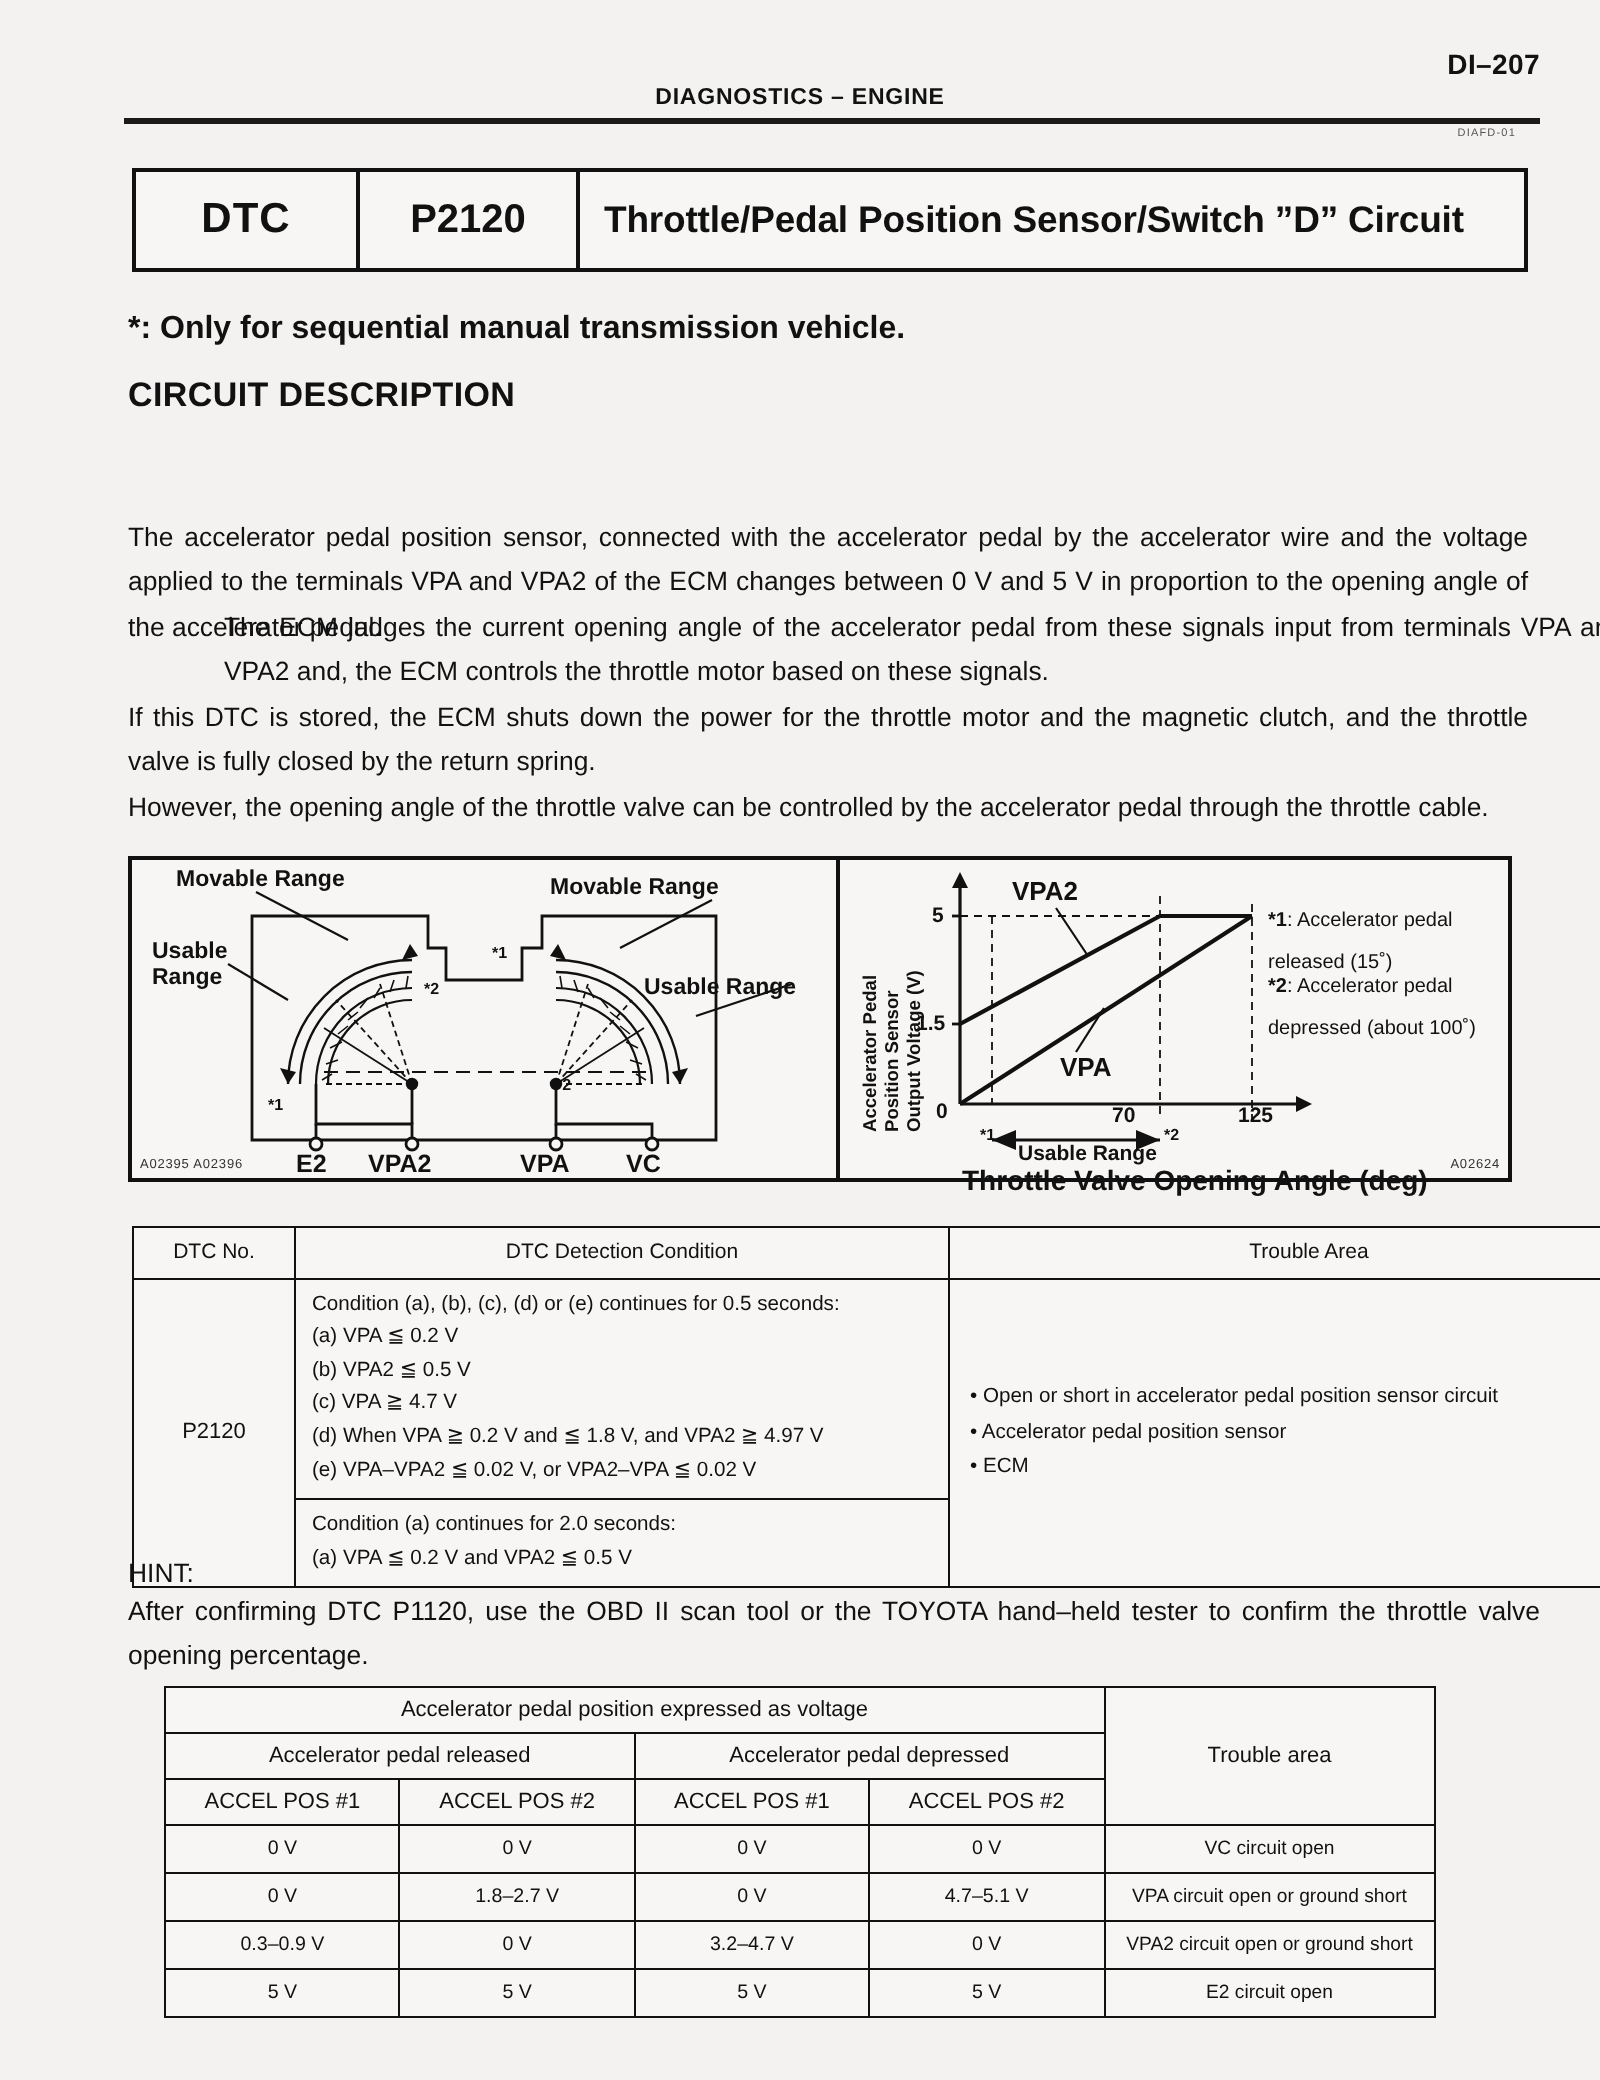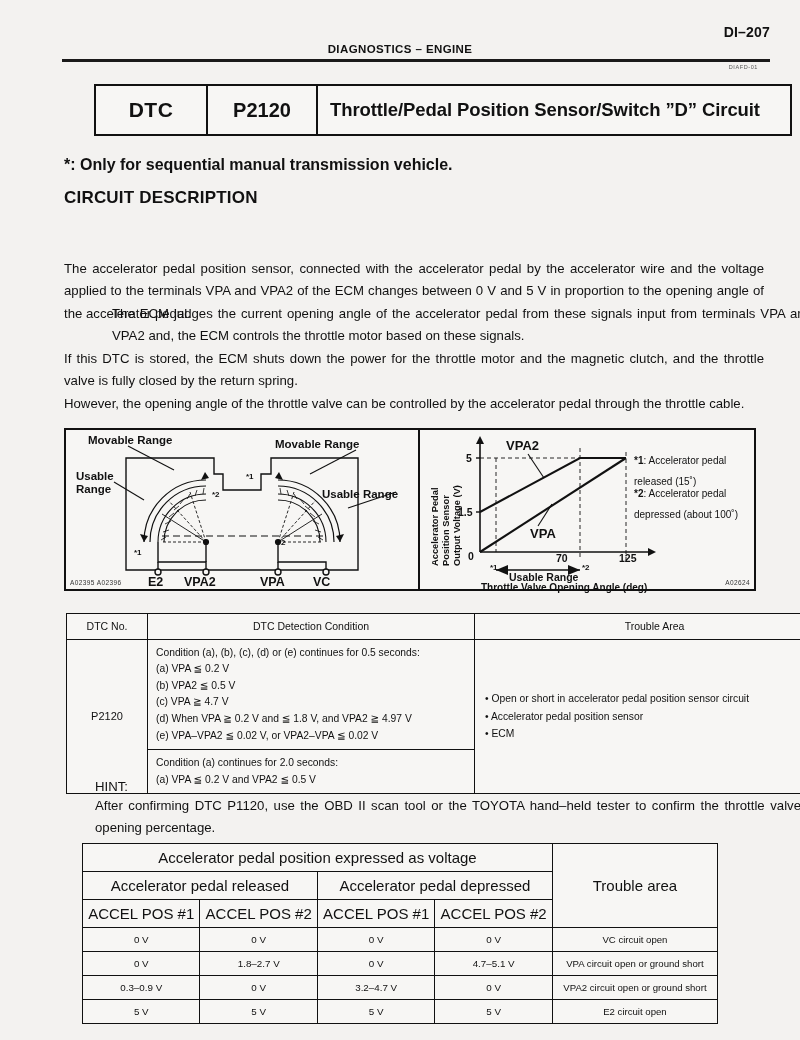--- a/index.html
+++ b/index.html
@@ -13,21 +13,21 @@
   }
   .page{position:absolute;left:0;top:0;width:800px;height:1040px;background:#f3f2f0;}
 
   
   .pageno{position:absolute;right:30px;top:24px;font-size:14px;font-weight:bold;letter-spacing:.2px;}
   .hdr-title{position:absolute;left:0;right:0;top:43px;text-align:center;font-size:11.5px;font-weight:bold;letter-spacing:.4px;}
   .hdr-rule{position:absolute;left:62px;right:30px;top:59px;height:3px;background:#1a1a1a;}
   .formcode{position:absolute;right:42px;top:64px;font-size:5.5px;color:#555;letter-spacing:.6px;}
 
   
-  .dtcbox{position:absolute;left:66px;top:84px;width:698px;height:52px;border:2.5px solid #111;box-sizing:border-box;display:flex;background:#f7f6f4;margin-left:28px;}
+  .dtcbox{position:absolute;left:66px;top:84px;width:698px;height:52px;border:2.5px solid #111;box-sizing:border-box;display:flex;background:#f7f6f4;}
   .dtcbox .cell{display:flex;align-items:center;box-sizing:border-box;}
   .dtc-lbl{width:112px;justify-content:center;border-right:2.5px solid #111;font-size:21px;font-weight:bold;letter-spacing:.5px;}
   .dtc-code{width:110px;justify-content:center;border-right:2.5px solid #111;font-size:20px;font-weight:bold;}
   .dtc-desc{flex:1;padding-left:12px;font-size:18.5px;font-weight:bold;line-height:1.12;letter-spacing:-.1px;}
 
   
   .note-star{position:absolute;left:64px;top:156px;font-size:16px;font-weight:bold;}
   .sec-head{position:absolute;left:64px;top:188px;font-size:17px;font-weight:bold;letter-spacing:.2px;}
   .para{position:absolute;left:64px;width:700px;font-size:13.2px;line-height:22.3px;text-align:justify;}
   #p1{top:213px;}
@@ -58,28 +58,28 @@
   
   table{border-collapse:collapse;}
   .dtctable{position:absolute;left:66px;top:613px;width:769px;background:#f7f6f4;}
   .dtctable td,.dtctable th{border:1px solid #111;font-weight:normal;vertical-align:middle;}
   .dtctable thead td{text-align:center;font-size:10.5px;padding:4px 0;}
   .c-no{width:78px;text-align:center;font-size:11px;}
   .c-cond{width:310px;padding:5px 8px;font-size:10.3px;line-height:16.6px;}
   .c-trb{padding:6px 10px;font-size:10.3px;line-height:17.5px;vertical-align:middle;}
 
   
-  .hint{position:absolute;left:64px;width:700px;font-size:13.2px;line-height:22px;margin-left:31px;}
+  .hint{position:absolute;left:64px;width:700px;font-size:13.2px;line-height:22px;}
   #hint0{top:776px;}
   #hint1{top:795px;width:706px;text-align:justify;}
 
   
   .voltable{position:absolute;left:82px;top:843px;width:636px;background:#f7f6f4;}
   .voltable td{border:1px solid #111;text-align:center;font-size:9.6px;padding:5px 2px;}
-  .voltable td.hdr{font-size:15px;text-align:center;}
+  .voltable td.hdr{font-size:11px;text-align:center;}
   .voltable td.val{font-size:9.8px;padding:6px 2px;}
   .voltable td.trb{font-size:9.6px;}
 </style>
 </head>
 <body>
 
 <div class="page">
 
   <div class="pageno">DI–207</div>
   <div class="hdr-title">DIAGNOSTICS  –  ENGINE</div>
@@ -219,21 +219,21 @@
     <div class="gtick" style="left:400px;top:22px;">5</div>
     <div class="gtick" style="left:392px;top:76px;">1.5</div>
     <div class="gtick" style="left:402px;top:120px;">0</div>
     <div class="gtick" style="left:490px;top:122px;">70</div>
     <div class="gtick" style="left:553px;top:122px;">125</div>
     <div class="gname" style="left:440px;top:8px;">VPA2</div>
     <div class="gname" style="left:464px;top:96px;">VPA</div>
     <div class="gstar" style="left:424px;top:133px;">*1</div>
     <div class="gstar" style="left:516px;top:133px;">*2</div>
     <div class="gaxis-x" style="left:443px;top:141px;">Usable Range</div>
-    <div class="gaxis-x" style="left:415px;top:152px;font-size:10px;">Throttle Valve Opening Angle (deg)</div>
+    <div class="gaxis-x" style="left:415px;top:152px;font-size:14px;">Throttle Valve Opening Angle (deg)</div>
 
     <div class="gnote" style="left:568px;top:20px;width:112px;">
       <b>*1</b><span>: Accelerator pedal released (15˚)</span>
     </div>
     <div class="gnote" style="left:568px;top:53px;width:112px;">
       <b>*2</b><span>: Accelerator pedal depressed (about 100˚)</span>
     </div>
     <div class="figcode r">A02624</div>
   </div>
 

